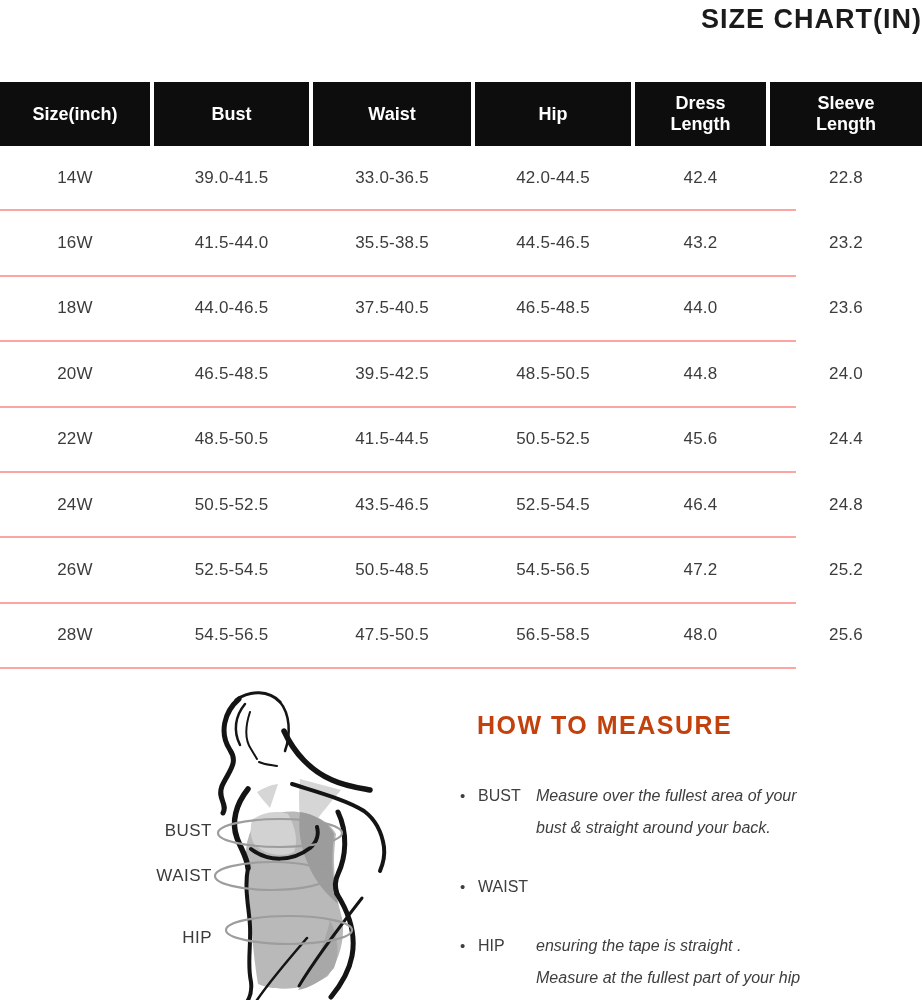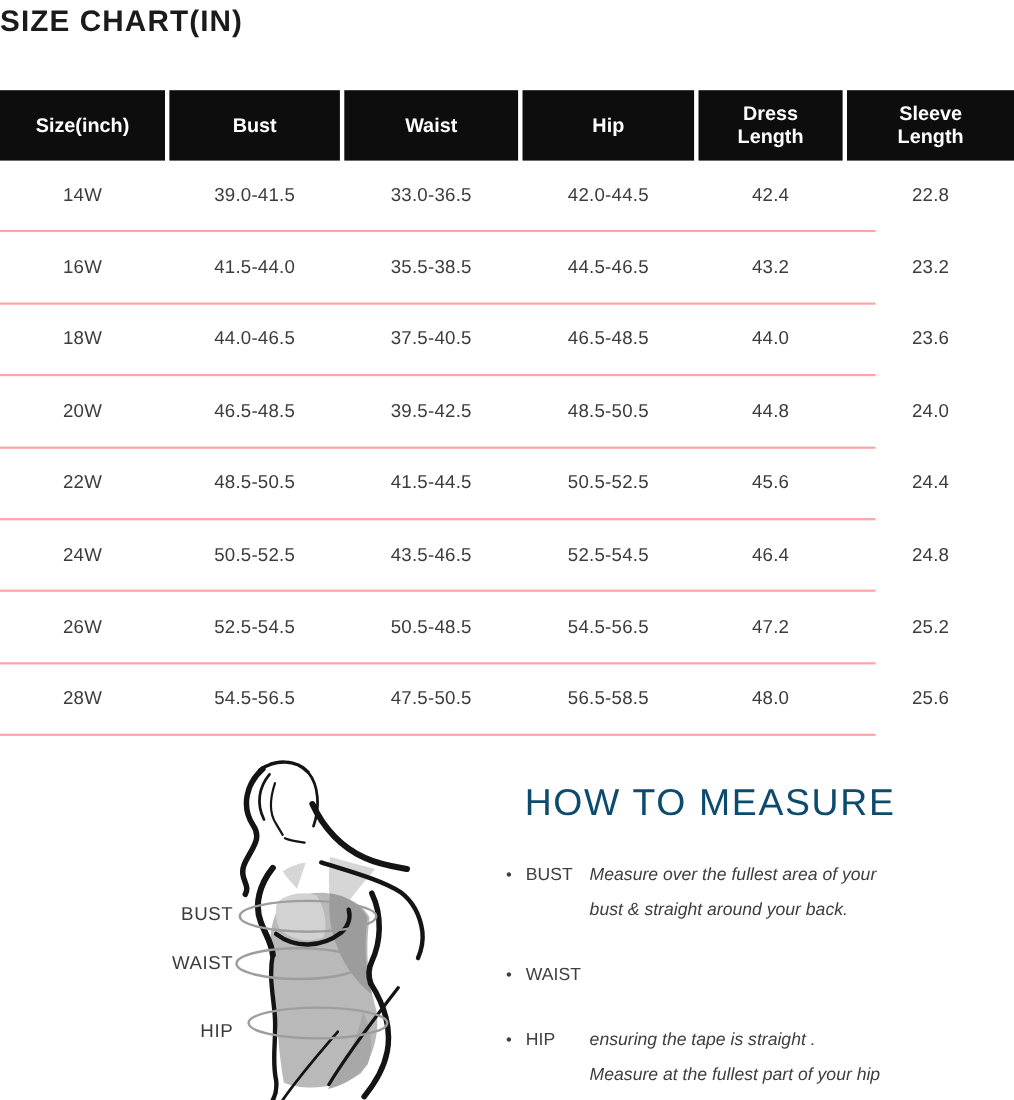--- a/index.html
+++ b/index.html
@@ -1,19 +1,19 @@
 <!DOCTYPE html>
 <html><head>
 <meta charset="utf-8">
 <style>
   html,body{margin:0;padding:0;background:#ffffff;}
   body{width:922px;height:1000px;position:relative;overflow:hidden;
        font-family:"Liberation Sans", sans-serif;}
 
-  .title{position:absolute;top:4px;left:0;width:922px;text-align:left;
+  .title{position:absolute;top:4px;left:0;width:922px;text-align:right;
          font-size:27px;font-weight:600;letter-spacing:1px;color:#1b1b1b;}
 
   
   .size-table{position:absolute;top:82px;left:0;width:796px;}
   .thead,.trow{display:grid;
     grid-template-columns:150px 155px 158px 156px 131px 152px;column-gap:4px;}
   .thead{height:64px;}
   .th{background:#0d0d0d;color:#ffffff;display:flex;align-items:center;
       justify-content:center;text-align:center;font-size:18px;font-weight:600;
       line-height:21px;}
@@ -24,22 +24,22 @@
 
   
   .fig-svg{position:absolute;left:150px;top:675px;width:270px;height:325px;}
   .fig-label{position:absolute;left:120px;width:92px;text-align:right;
              font-size:17px;color:#3b3b3b;letter-spacing:.5px;line-height:20px;}
   .fig-label.bust{top:821px;}
   .fig-label.waist{top:866px;}
   .fig-label.hip{top:928px;}
 
   
-  .howto-heading{position:absolute;left:477px;top:711px;font-size:34px;
-                 font-weight:400;letter-spacing:1.5px;color:#0c4a6e;}
+  .howto-heading{position:absolute;left:477px;top:711px;font-size:25px;
+                 font-weight:700;letter-spacing:1.5px;color:#c2410c;}
   .howto-list{position:absolute;left:460px;top:780px;width:462px;}
   .howto-item{display:flex;margin-bottom:27px;font-size:16px;line-height:32px;
               color:#3e3e3e;}
   .howto-item .dot{width:18px;flex:none;font-size:15px;}
   .howto-item .term{width:58px;flex:none;}
   .howto-item .lines{flex:1;font-style:italic;}
 </style>
 </head>
 <body>
 

